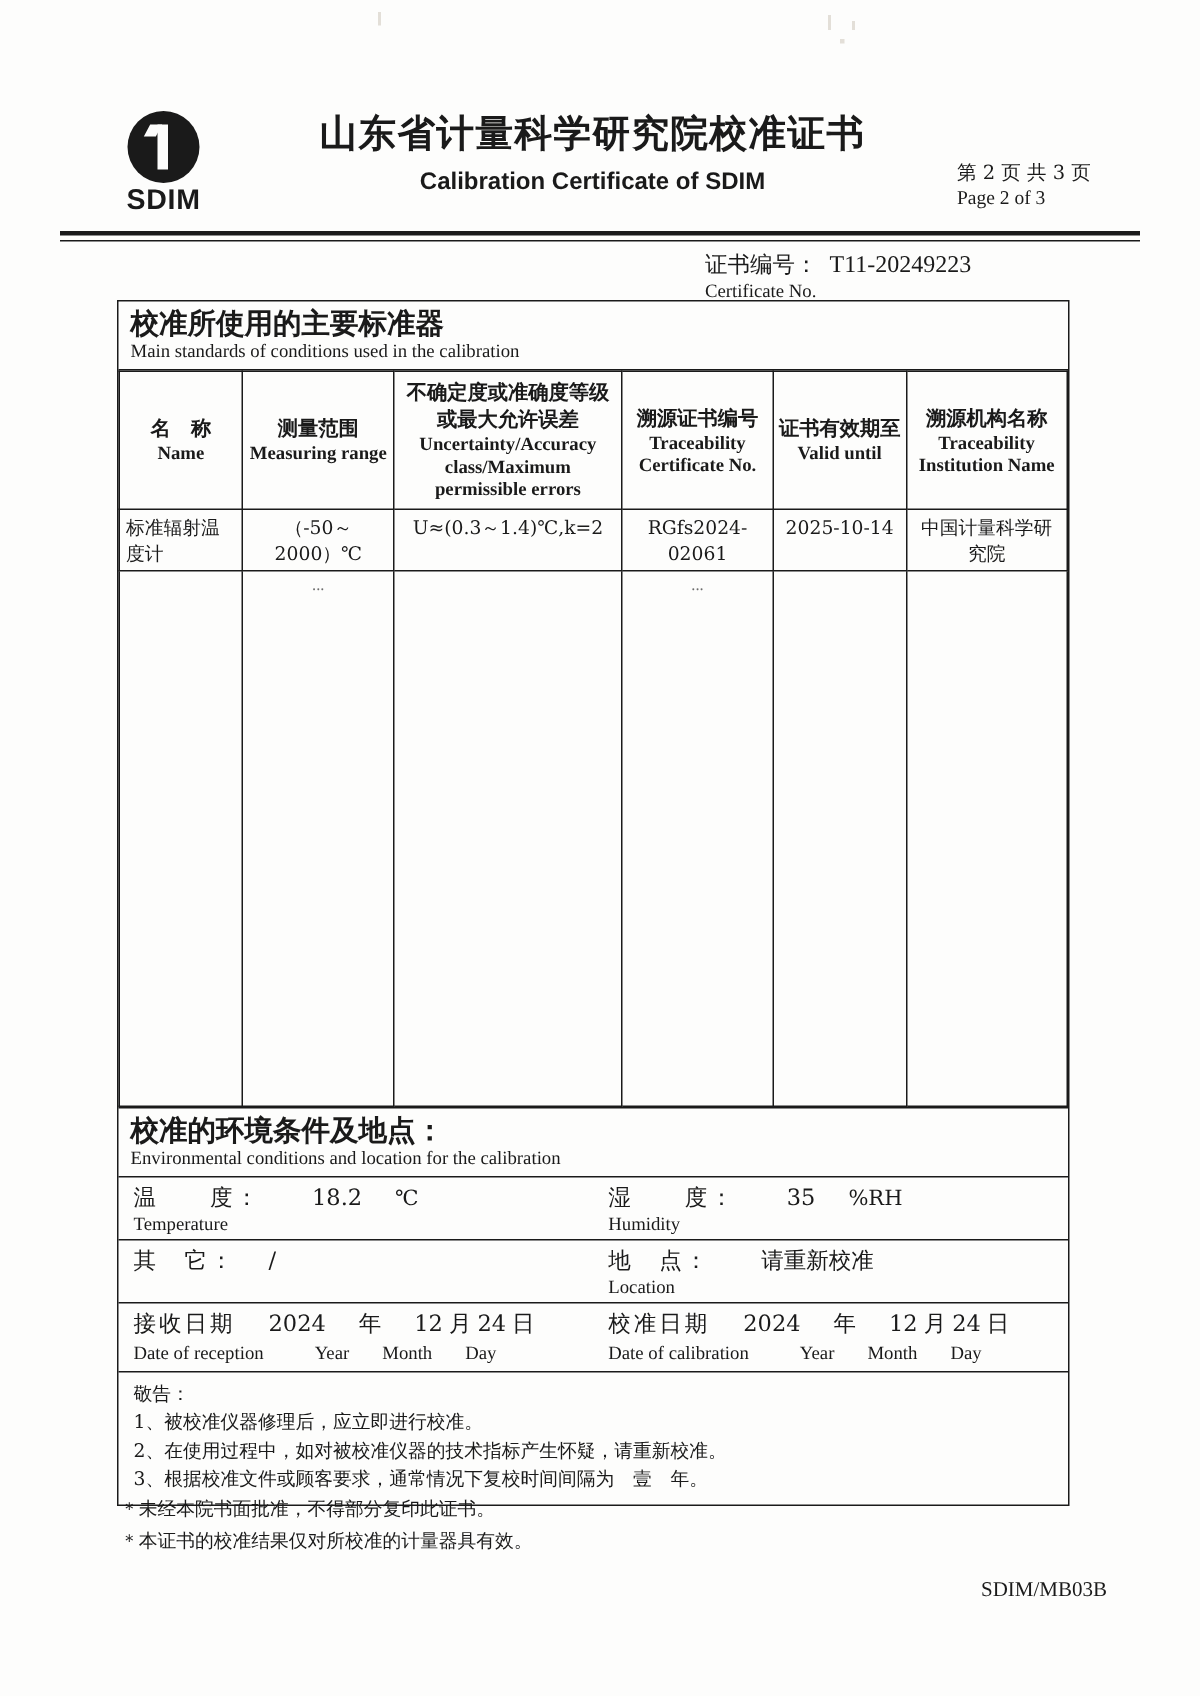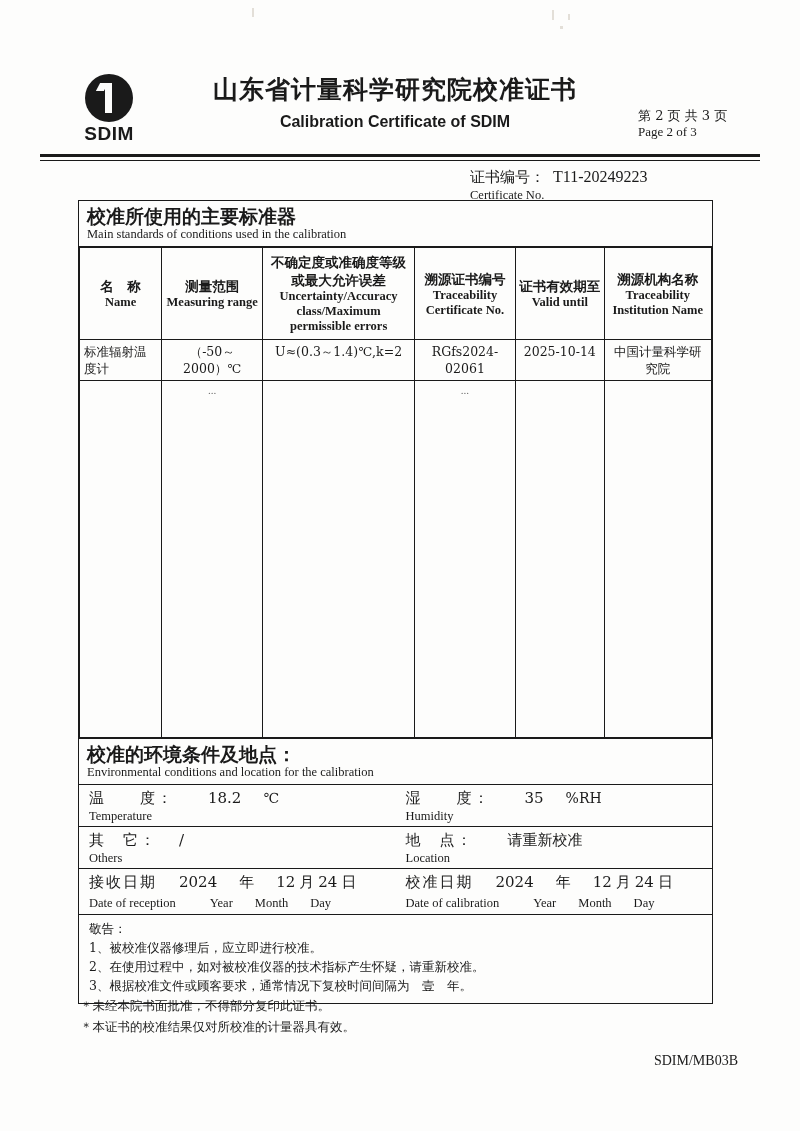--- a/index.html
+++ b/index.html
@@ -431,21 +431,20 @@
         <span class="unit-txt">%RH</span>
         <span class="lbl-en">Humidity</span>
       </div>
     </div>
 
     <div class="env-row">
       <div class="env-cell half">
         <span class="lbl-cn">其　它：</span>
         <span class="inline-gap-sm"></span>
         <span class="val-txt">/</span>
-        <span class="lbl-en">Others</span>
       </div>
       <div class="env-cell half">
         <span class="lbl-cn">地　点：</span>
         <span class="inline-gap"></span>
         <span class="val-txt">请重新校准</span>
         <span class="lbl-en">Location</span>
       </div>
     </div>
 
     <div class="date-row">

